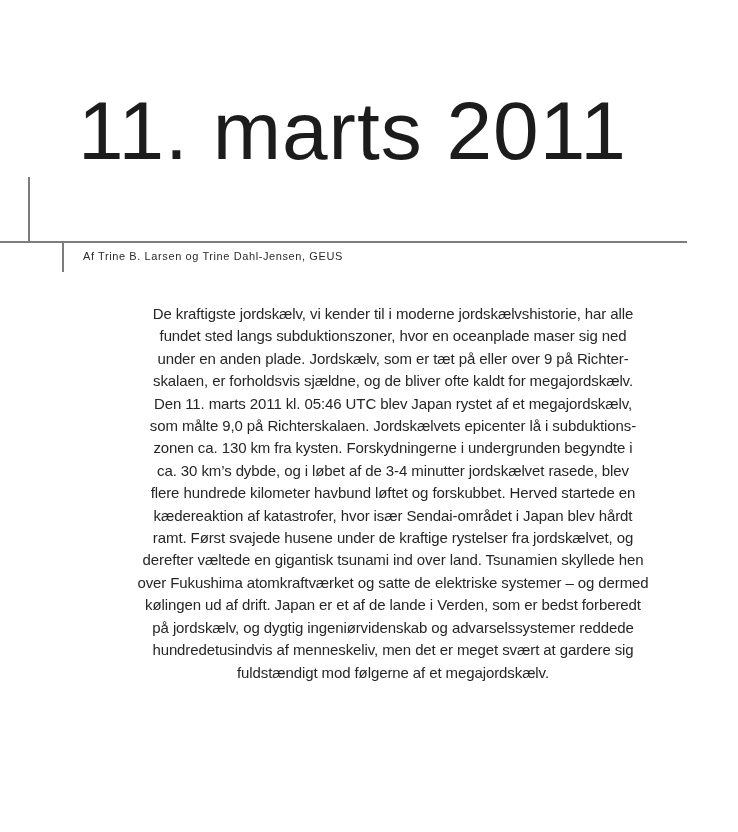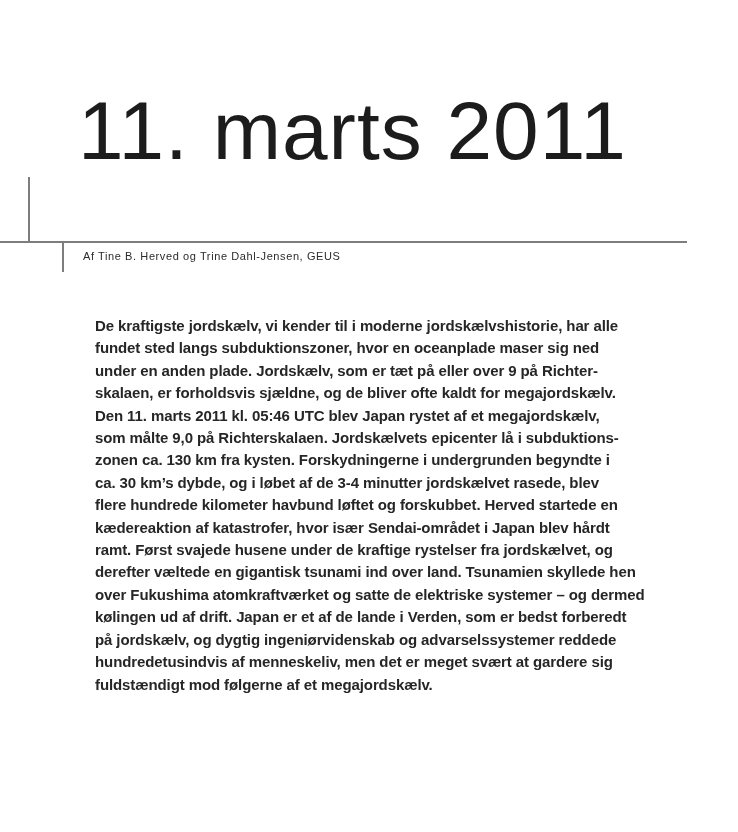--- a/index.html
+++ b/index.html
@@ -7,20 +7,21 @@
     padding: 0;
     background: #ffffff;
   }
   .page {
     position: relative;
     width: 738px;
     height: 832px;
     background: var(--bg, #ffffff);
     overflow: hidden;
     font-family: "Liberation Sans", sans-serif;
+    text-align: center;
   }
   .page-title {
     position: absolute;
     left: 78px;
     top: 90px;
     margin: 0;
     font-family: "Liberation Sans", sans-serif;
     font-size: 82px;
     font-weight: 300;
     line-height: 1;
@@ -71,44 +72,44 @@
     font-weight: 400;
     letter-spacing: 0.6px;
     color: var(--ink-soft, #2b2b2b);
     white-space: nowrap;
   }
   .article-body {
     position: absolute;
     left: 83px;
     top: 303px;
     width: 620px;
-    margin: 12px;
+    margin: 0;
     font-size: 15px;
-    font-weight: 700;
+    font-weight: 400;
     line-height: 22.4px;
     letter-spacing: -0.1px;
     color: var(--ink-body, #262626);
     white-space: pre-line;
   }
 </style>
 </head>
 <body>
 
 <div class="page" style="--bg: #ffffff; --ink: #1c1c1c; --ink-body: #262626; --ink-soft: #2b2b2b; --rule: #7d7d7d;">
 
   <h1 class="page-title">11. marts 2011</h1>
 
 
   <div class="rule rule-vert-title"></div>
 
   <div class="rule rule-horiz"></div>
 
   <div class="rule rule-vert-byline"></div>
 
-  <div class="byline">Af Tine B. Herved og Trine Dahl-Jensen, GEUS</div>
+  <div class="byline">Af Trine B. Larsen og Trine Dahl-Jensen, GEUS</div>
 
   <p class="article-body">De kraftigste jordskælv, vi kender til i moderne jordskælvshistorie, har alle
 fundet sted langs subduktionszoner, hvor en oceanplade maser sig ned
 under en anden plade. Jordskælv, som er tæt på eller over 9 på Richter-
 skalaen, er forholdsvis sjældne, og de bliver ofte kaldt for megajordskælv.
 Den 11. marts 2011 kl. 05:46 UTC blev Japan rystet af et megajordskælv,
 som målte 9,0 på Richterskalaen. Jordskælvets epicenter lå i subduktions-
 zonen ca. 130 km fra kysten. Forskydningerne i undergrunden begyndte i
 ca. 30 km’s dybde, og i løbet af de 3-4 minutter jordskælvet rasede, blev
 flere hundrede kilometer havbund løftet og forskubbet. Herved startede en

